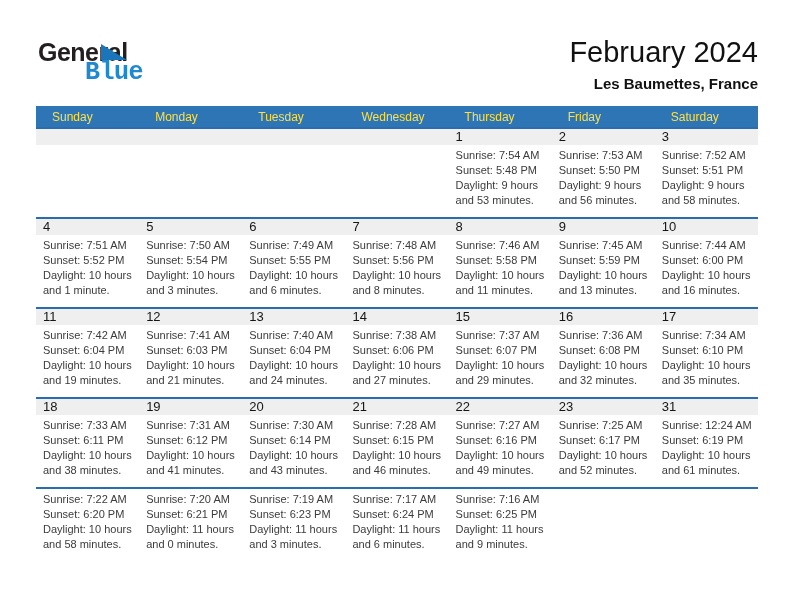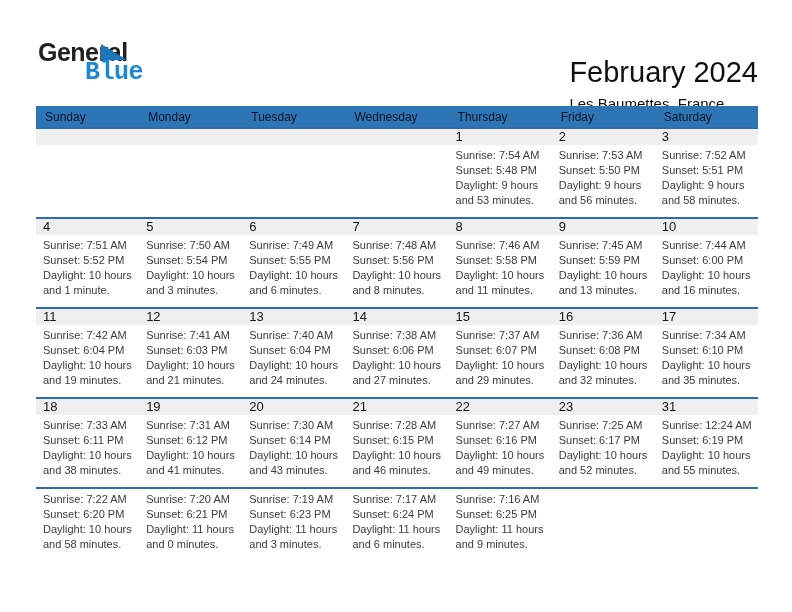--- a/index.html
+++ b/index.html
@@ -20,29 +20,29 @@
   .logo{position:absolute;left:38px;top:40px;width:150px;height:48px;}
   .logo-general{position:absolute;left:0;top:0;font-size:25px;font-weight:bold;
     letter-spacing:-0.5px;color:#231f20;line-height:1;}
   .logo-triangle{position:absolute;left:63px;top:4px;width:26px;height:16px;
     background:var(--logo-triangle);
     clip-path:polygon(0 0, 100% 100%, 0 100%);}
   .logo-blue{position:absolute;left:47px;top:20px;font-size:25px;font-weight:bold;
     letter-spacing:-0.5px;color:var(--logo-blue);line-height:1;font-family:Liberation Mono, monospace;}
 
   
-  .title-block{position:absolute;right:34px;top:36px;text-align:left;margin-top:20px;}
+  .title-block{position:absolute;right:34px;top:36px;text-align:right;}
   .month-title{font-size:29px;color:var(--title-color);line-height:1.15;font-weight:normal;}
-  .location-subtitle{font-size:15px;color:var(--title-color);margin-top:6px;}
+  .location-subtitle{font-size:15px;color:var(--title-color);margin-top:6px;font-weight:bold;}
 
   
   .calendar{position:absolute;left:36px;top:106px;width:722px;}
   .weekday-row{display:grid;grid-template-columns:repeat(7,1fr);
     background:var(--header-bg);height:21px;align-items:center;}
-  .weekday-cell{color:#0f172a;font-size:12px;padding-left:9px;white-space:nowrap;
+  .weekday-cell{color:#fde047;font-size:12px;padding-left:16px;white-space:nowrap;
     overflow:hidden;}
   .week-row{border-top:2px solid var(--row-border);}
   .band-row{display:grid;grid-template-columns:repeat(7,1fr);
     background:var(--band-bg);height:16px;}
   .day-number{font-size:13px;line-height:16px;color:#151515;padding-left:7px;}
   .details-row{display:grid;grid-template-columns:repeat(7,1fr);height:72px;}
   .day-details{padding:3px 4px 8px 7px;font-size:11px;line-height:15px;
     color:var(--text-color);}
   .day-details span{display:block;white-space:nowrap;}
 </style>
@@ -282,21 +282,21 @@
             <div class="day-details">
               <span>Sunrise: 7:25 AM</span>
               <span>Sunset: 6:17 PM</span>
               <span>Daylight: 10 hours</span>
               <span>and 52 minutes.</span>
             </div>
             <div class="day-details">
               <span>Sunrise: 12:24 AM</span>
               <span>Sunset: 6:19 PM</span>
               <span>Daylight: 10 hours</span>
-              <span>and 55 minutes.</span>
+              <span>and 61 minutes.</span>
             </div>
           </div>
         </div>
         <div class="week-row">
           <div class="details-row">
             <div class="day-details">
               <span>Sunrise: 7:22 AM</span>
               <span>Sunset: 6:20 PM</span>
               <span>Daylight: 10 hours</span>
               <span>and 58 minutes.</span>

